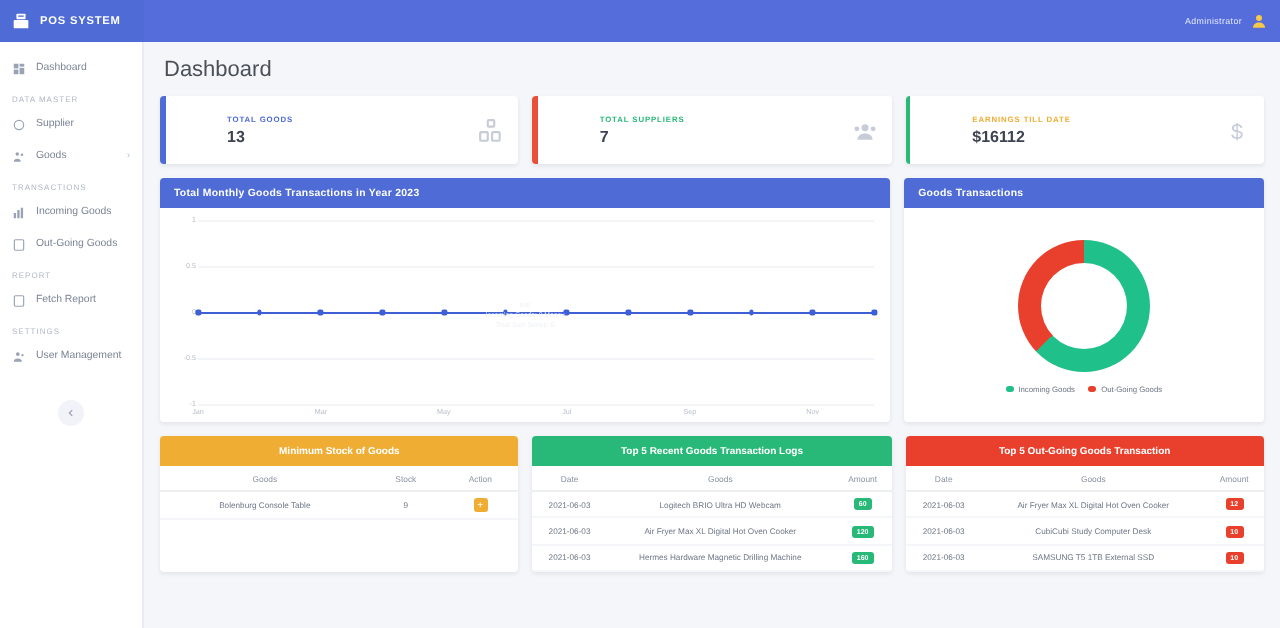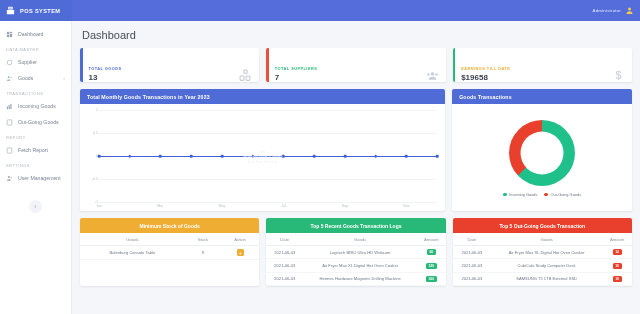--- a/index.html
+++ b/index.html
@@ -50,21 +50,21 @@
 
   
   .main { position:absolute; top:21px; left:72px; width:568px; height:293px; padding:6px 8px; }
   .page-title { font-size:11px; color:#4a4f58; font-weight:400; margin:2px 0 7px 2px; }
 
   
   .stats { display:flex; gap:7px; margin-bottom:7px; }
   .stat-card {
     flex:1; background:#fff; border-radius:2px; height:34px;
     box-shadow:0 1px 2px rgba(20,30,60,.08);
-    display:flex; align-items:flex-end; padding:0 7px 0 0; position:relative; overflow:hidden;
+    display:flex; align-items:center; padding:0 7px 0 0; position:relative; overflow:hidden;gap:25px;
   }
   .stat-bar { width:2.5px; height:100%; flex:none; }
   .stat-body { flex:1; padding-left:6px; }
   .stat-label { font-size:3.9px; font-weight:bold; letter-spacing:.45px; text-transform:uppercase; }
   .stat-value { font-size:8px; color:#3d4350; font-weight:bold; margin-top:2px; }
   .stat-ico { width:13px; height:13px; color:#c7ccd8; flex:none; }
 
   
   .panels { display:flex; gap:7px; margin-bottom:7px; }
   .panel { background:#fff; border-radius:2px; box-shadow:0 1px 2px rgba(20,30,60,.08); overflow:hidden; }
@@ -247,21 +247,21 @@
             <circle cx="12" cy="9" r="3.2"></circle>
             <path d="M5 20c0-3.6 3.2-5.6 7-5.6s7 2 7 5.6z"></path>
             <circle cx="4.5" cy="10" r="2.2"></circle>
             <circle cx="19.5" cy="10" r="2.2"></circle>
           </svg>
         </div>
         <div class="stat-card">
           <div class="stat-bar" style="background:#28b978"></div>
           <div class="stat-body">
             <div class="stat-label" style="color:#f0ad33">EARNINGS TILL DATE</div>
-            <div class="stat-value">$19658</div>
+            <div class="stat-value">$16112</div>
           </div>
           <svg class="stat-ico" viewBox="0 0 24 24" fill="currentColor">
             <text x="12" y="19" font-size="20" text-anchor="middle" fill="currentColor" font-family="Liberation Sans, sans-serif">$</text>
           </svg>
         </div>
       </div>
 
     <div class="panels">
       <div class="panel panel-line">
         <div class="panel-head">Total Monthly Goods Transactions in Year 2023</div>

